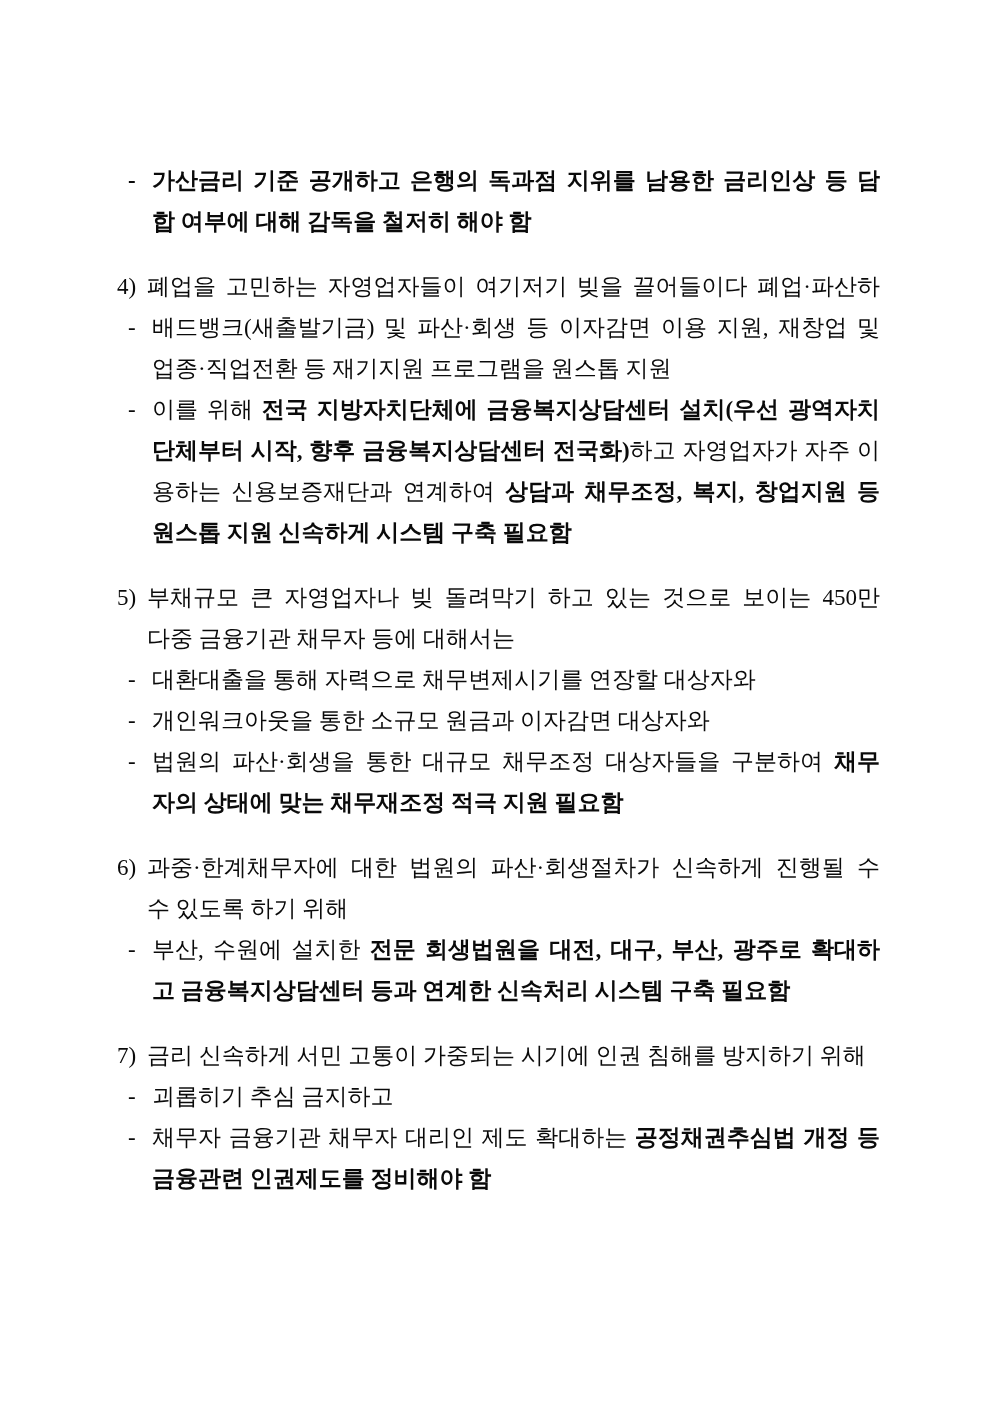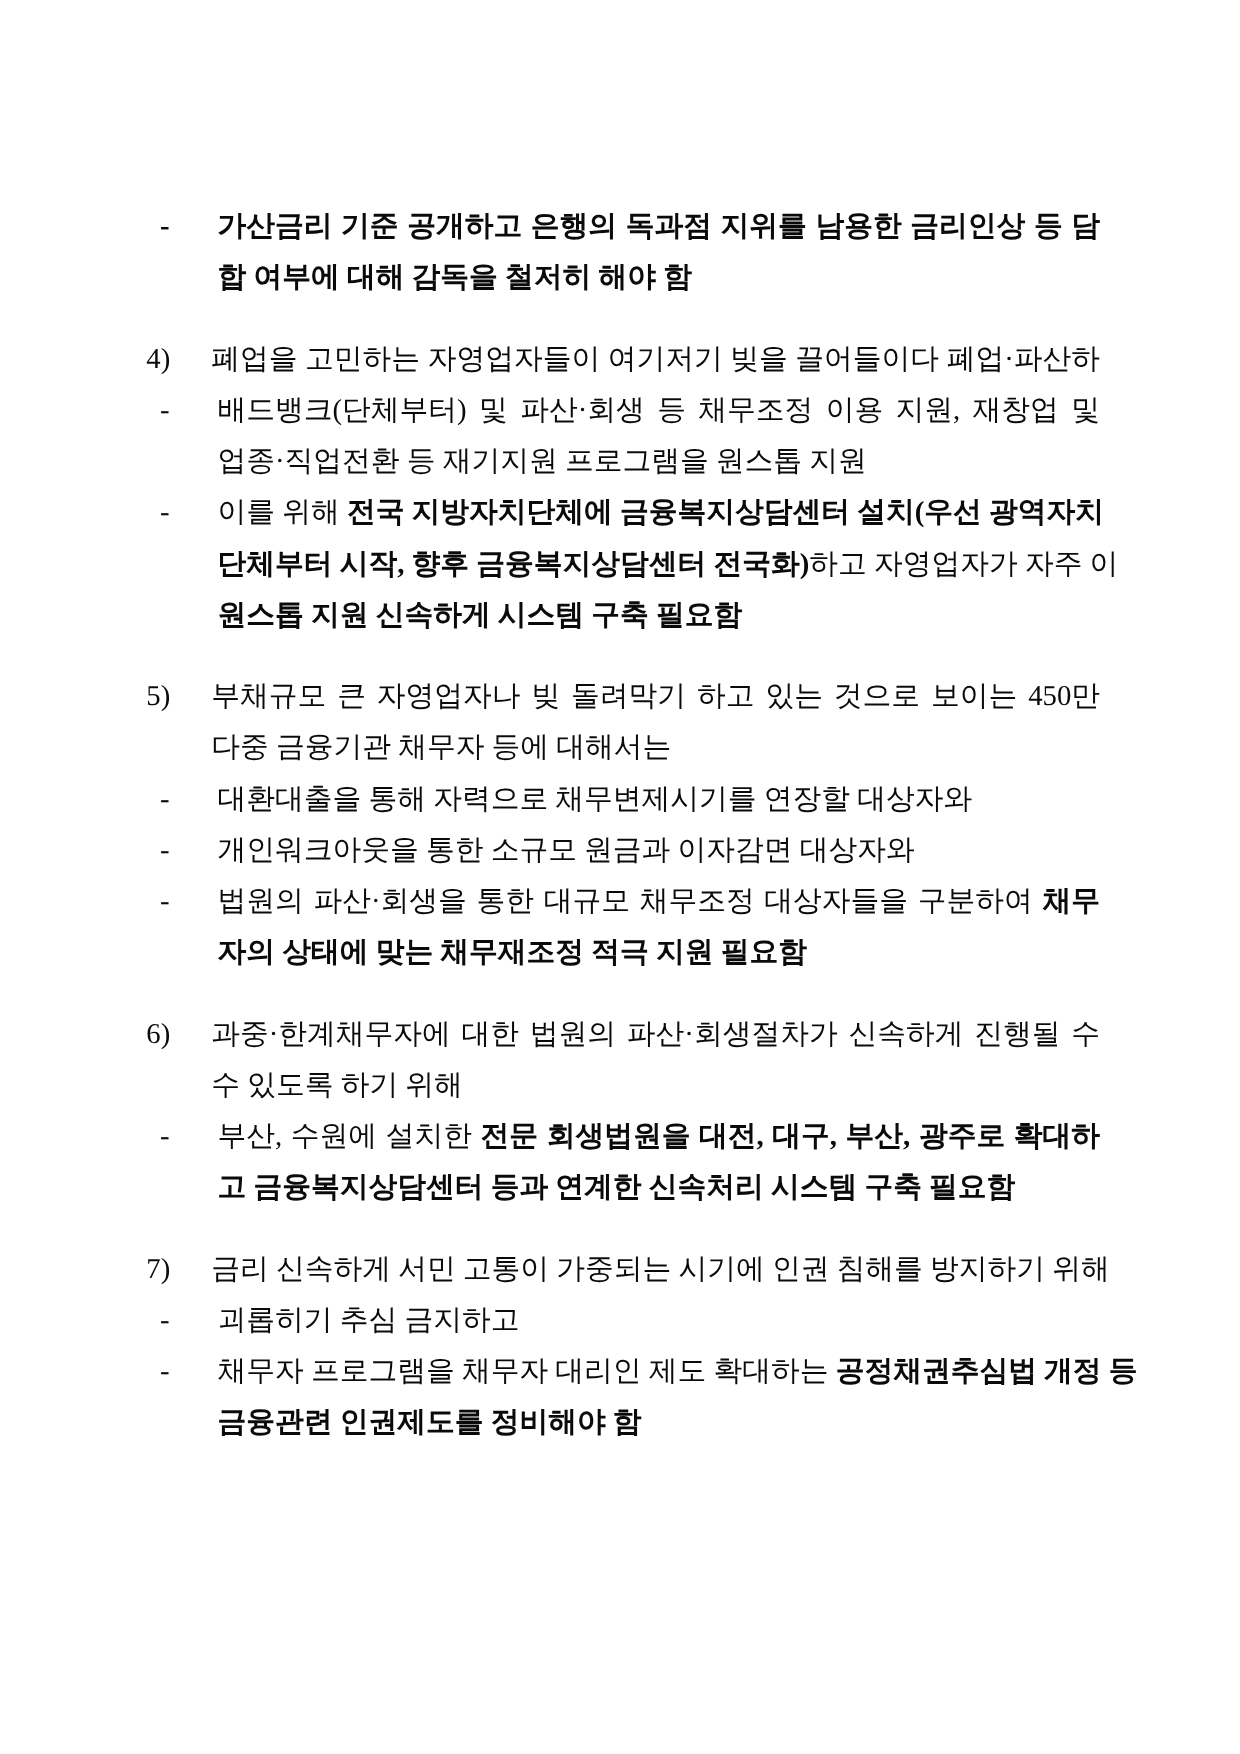--- a/index.html
+++ b/index.html
@@ -35,21 +35,20 @@
     line-height: 41px;
   }
   .block.item > .marker { left: 0; }
   .block.sub  > .marker { left: 11px; }
   .line {
     line-height: 41px;
     white-space: nowrap;
     text-align: justify;
     text-align-last: justify;
     text-justify: inter-word;
-    margin-left: 22px;
   }
   .line.last {
     text-align-last: left;
   }
   .b { font-weight: bold; }
 </style>
 </head>
 <body>
 
 <div class="page">
@@ -58,27 +57,28 @@
         <span class="marker b">-</span>
         <div class="line"><span class="b">가산금리 기준 공개하고 은행의 독과점 지위를 남용한 금리인상 등 담</span></div>
         <div class="line last"><span class="b">합 여부에 대해 감독을 철저히 해야 함</span></div>
       </div>
       <div class="block item gap">
         <span class="marker">4)</span>
         <div class="line"><span>폐업을 고민하는 자영업자들이 여기저기 빚을 끌어들이다 폐업·파산하</span></div>
       </div>
       <div class="block sub">
         <span class="marker">-</span>
-        <div class="line"><span>배드뱅크(단체부터) 및 파산·회생 등 채무조정 이용 지원, 재창업 및</span></div>
+        <div class="line"><span>배드뱅크(새출발기금) 및 파산·회생 등 이자감면 이용 지원, 재창업 및</span></div>
         <div class="line last"><span>업종·직업전환 등 재기지원 프로그램을 원스톱 지원</span></div>
       </div>
       <div class="block sub">
         <span class="marker">-</span>
         <div class="line"><span>이를 위해 </span><span class="b">전국 지방자치단체에 금융복지상담센터 설치(우선 광역자치</span></div>
         <div class="line"><span class="b">단체부터 시작, 향후 금융복지상담센터 전국화)</span><span>하고 자영업자가 자주 이</span></div>
+        <div class="line"><span>용하는 신용보증재단과 연계하여 </span><span class="b">상담과 채무조정, 복지, 창업지원 등</span></div>
         <div class="line last"><span class="b">원스톱 지원 신속하게 시스템 구축 필요함</span></div>
       </div>
       <div class="block item gap">
         <span class="marker">5)</span>
         <div class="line"><span>부채규모 큰 자영업자나 빚 돌려막기 하고 있는 것으로 보이는 450만</span></div>
         <div class="line last"><span>다중 금융기관 채무자 등에 대해서는</span></div>
       </div>
       <div class="block sub">
         <span class="marker">-</span>
         <div class="line last"><span>대환대출을 통해 자력으로 채무변제시기를 연장할 대상자와</span></div>
@@ -105,17 +105,17 @@
       <div class="block item gap">
         <span class="marker">7)</span>
         <div class="line last"><span>금리 신속하게 서민 고통이 가중되는 시기에 인권 침해를 방지하기 위해</span></div>
       </div>
       <div class="block sub">
         <span class="marker">-</span>
         <div class="line last"><span>괴롭히기 추심 금지하고</span></div>
       </div>
       <div class="block sub">
         <span class="marker">-</span>
-        <div class="line"><span>채무자 프로그램을 채무자 대리인 제도 확대하는 </span><span class="b">공정채권추심법 개정 등</span></div>
+        <div class="line"><span>채무자 금융기관 채무자 대리인 제도 확대하는 </span><span class="b">공정채권추심법 개정 등</span></div>
         <div class="line last"><span class="b">금융관련 인권제도를 정비해야 함</span></div>
       </div>
     </div>
 </div>
 
 </body></html>

